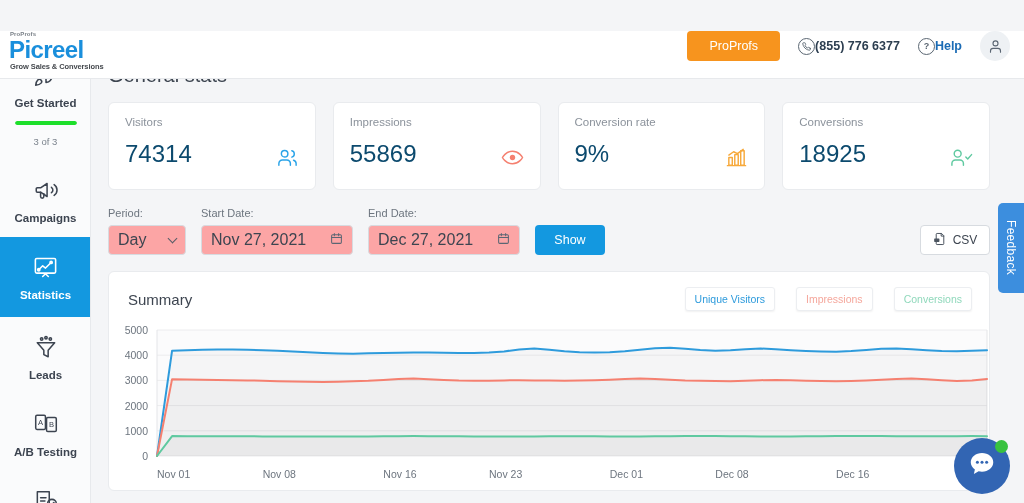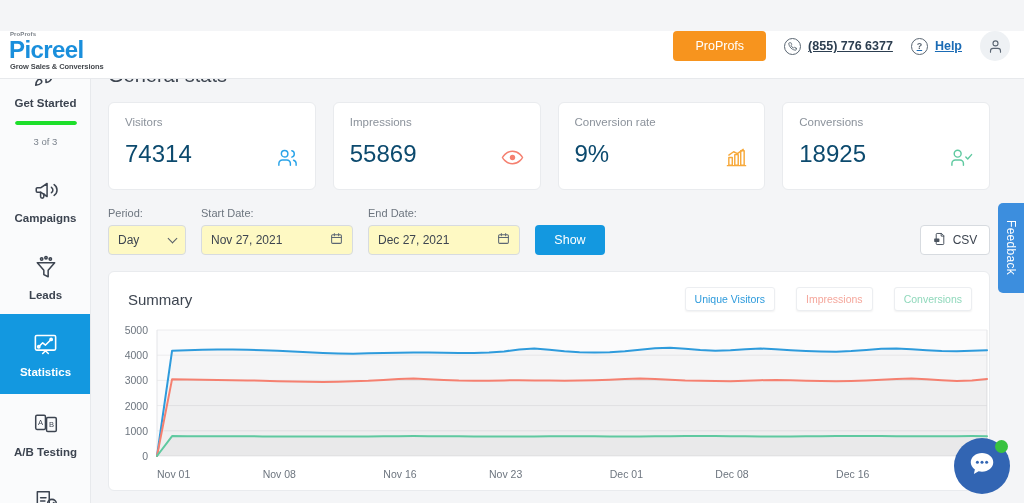--- a/index.html
+++ b/index.html
@@ -19,21 +19,21 @@
   .logo-wrap { width: 104px; padding-left: 10px; line-height: 1; }
   .logo-pp { font-size: 6px; color: #7a8088; font-weight: bold; letter-spacing: .1px; }
   .logo-main { font-size: 24px; font-weight: bold; color: #1a8fdc; letter-spacing: -.6px; margin: 1px 0 1px -1px; }
   .logo-sub { font-size: 7.5px; font-weight: bold; color: #44484d; letter-spacing: -.1px; }
   .header-right { margin-left: auto; display: flex; align-items: center; gap: 18px; padding-right: 14px; }
   .btn-upgrade {
     background: #f7941e; color: #fff; border: none; border-radius: 4px;
     font-size: 12.5px; padding: 8px 22px; cursor: pointer;
     font-family: "Liberation Sans", sans-serif;
   }
-  .hdr-link { display: flex; align-items: center; gap: 7px; color: #2c3e50; font-size: 12.5px; font-weight: bold; cursor: pointer; text-decoration: underline; }
+  .hdr-link { display: flex; align-items: center; color: #2c3e50; font-size: 12.5px; font-weight: bold; cursor: pointer; }
   .hdr-link.help { color: #1a6bb5; }
   .circ-ico { width: 17px; height: 17px; border-radius: 50%; border: 1.3px solid #5a6672;
               display: flex; align-items: center; justify-content: center; font-size: 9px; color: #5a6672; }
   .avatar-btn { width: 30px; height: 30px; border-radius: 50%; background: #eef1f4;
                 display: flex; align-items: center; justify-content: center; cursor: pointer; }
 
   
   .sidebar {
     position: absolute; top: 48px; left: 0; width: 91px; height: 455px;
     background: #fafbfc; border-right: 1px solid #e7e9ec; z-index: 20; overflow: hidden;
@@ -62,22 +62,22 @@
   }
   .card-label { font-size: 11.5px; color: #8b929b; }
   .card-value { font-size: 24px; color: #0c4a6e; margin-top: 12px; }
   .card-ico { position: absolute; right: 16px; bottom: 16px; }
 
   
   .filters { display: flex; align-items: flex-end; gap: 15px; padding: 17px 0 0 17px; position: relative; }
   .fgroup { display: flex; flex-direction: column; gap: 6px; }
   .fgroup-label { font-size: 11px; color: #6d757f; }
   .select-box, .date-box {
-    height: 30px; background: #fef9c3; border: 1px solid #d7dbe0; border-radius: 4px;
-    display: flex; align-items: center; padding: 0 9px; font-size: 12px; color: #3d4550; cursor: pointer;
+    height: 30px; background: #fca5a5; border: 1px solid #d7dbe0; border-radius: 4px;
+    display: flex; align-items: center; padding: 0 9px; font-size: 16px; color: #3d4550; cursor: pointer;
   }
   .select-box { width: 78px; justify-content: space-between; }
   .date-box { width: 152px; justify-content: space-between; }
   .chev { width: 7px; height: 7px; border-right: 1.6px solid #555c66; border-bottom: 1.6px solid #555c66;
           transform: rotate(45deg); margin-bottom: 3px; }
   .btn-show {
     height: 30px; width: 70px; background: #1398e0; color: #fff; border: none; border-radius: 4px;
     font-size: 12.5px; cursor: pointer; font-family: "Liberation Sans", sans-serif;
   }
   .btn-csv {
@@ -178,43 +178,43 @@
         <svg width="26" height="26" viewBox="0 0 24 24" fill="none" stroke="#3c4450" stroke-width="1.4" stroke-linecap="round" stroke-linejoin="round">
             <path d="M3 11v2a1 1 0 0 0 1 1h3l6 4V6L7 10H4a1 1 0 0 0-1 1z"></path>
             <path d="M7 14v4a1.5 1.5 0 0 0 3 0v-2.5"></path>
             <path d="M17 9.5a3 3 0 0 1 0 5"></path>
             <path d="M19.5 7a6 6 0 0 1 0 10"></path>
           </svg>
       </span>
       <span class="nav-label">Campaigns</span>
     </div>
 
-    <div class="nav-item" style="padding-top:16px">
-      <span class="ico">
-        <svg width="26" height="26" viewBox="0 0 24 24" fill="none" stroke="#3c4450" stroke-width="1.4" stroke-linecap="round" stroke-linejoin="round">
-            <circle cx="8" cy="4.6" r="1.1"></circle>
-            <circle cx="12" cy="3.4" r="1.1"></circle>
-            <circle cx="16" cy="4.6" r="1.1"></circle>
-            <path d="M4 8h16l-6 7v6l-4-2v-4z"></path>
-          </svg>
-      </span>
-      <span class="nav-label">Leads</span>
-    </div>
-
     <div class="nav-item active" style="padding-top:16px;padding-bottom:15px">
       <span class="ico">
         <svg width="27" height="27" viewBox="0 0 24 24" fill="none" stroke="#ffffff" stroke-width="1.4" stroke-linecap="round" stroke-linejoin="round">
             <rect x="3" y="4" width="18" height="13" rx="1.2"></rect>
             <path d="M6 14l3.5-3.5 2.5 2L17 7.5"></path>
             <circle cx="6" cy="14" r="1"></circle>
             <circle cx="17" cy="7.5" r="1"></circle>
             <path d="M9.5 20l2.5-2.5 2.5 2.5"></path>
           </svg>
       </span>
       <span class="nav-label">Statistics</span>
+    </div>
+
+    <div class="nav-item" style="padding-top:16px">
+      <span class="ico">
+        <svg width="26" height="26" viewBox="0 0 24 24" fill="none" stroke="#3c4450" stroke-width="1.4" stroke-linecap="round" stroke-linejoin="round">
+            <circle cx="8" cy="4.6" r="1.1"></circle>
+            <circle cx="12" cy="3.4" r="1.1"></circle>
+            <circle cx="16" cy="4.6" r="1.1"></circle>
+            <path d="M4 8h16l-6 7v6l-4-2v-4z"></path>
+          </svg>
+      </span>
+      <span class="nav-label">Leads</span>
     </div>
 
     <div class="nav-item" style="padding-top:16px">
       <span class="ico">
         <svg width="26" height="26" viewBox="0 0 24 24" fill="none" stroke="#3c4450" stroke-width="1.4" stroke-linecap="round" stroke-linejoin="round">
             <rect x="2.5" y="4" width="9" height="13" rx="1.2"></rect>
             <rect x="12.5" y="6" width="9" height="13" rx="1.2"></rect>
             <text x="7" y="13" font-size="7" fill="#3c4450" stroke="none" text-anchor="middle" font-family="Liberation Sans">A</text>
             <text x="17" y="15" font-size="7" fill="#3c4450" stroke="none" text-anchor="middle" font-family="Liberation Sans">B</text>
           </svg>

